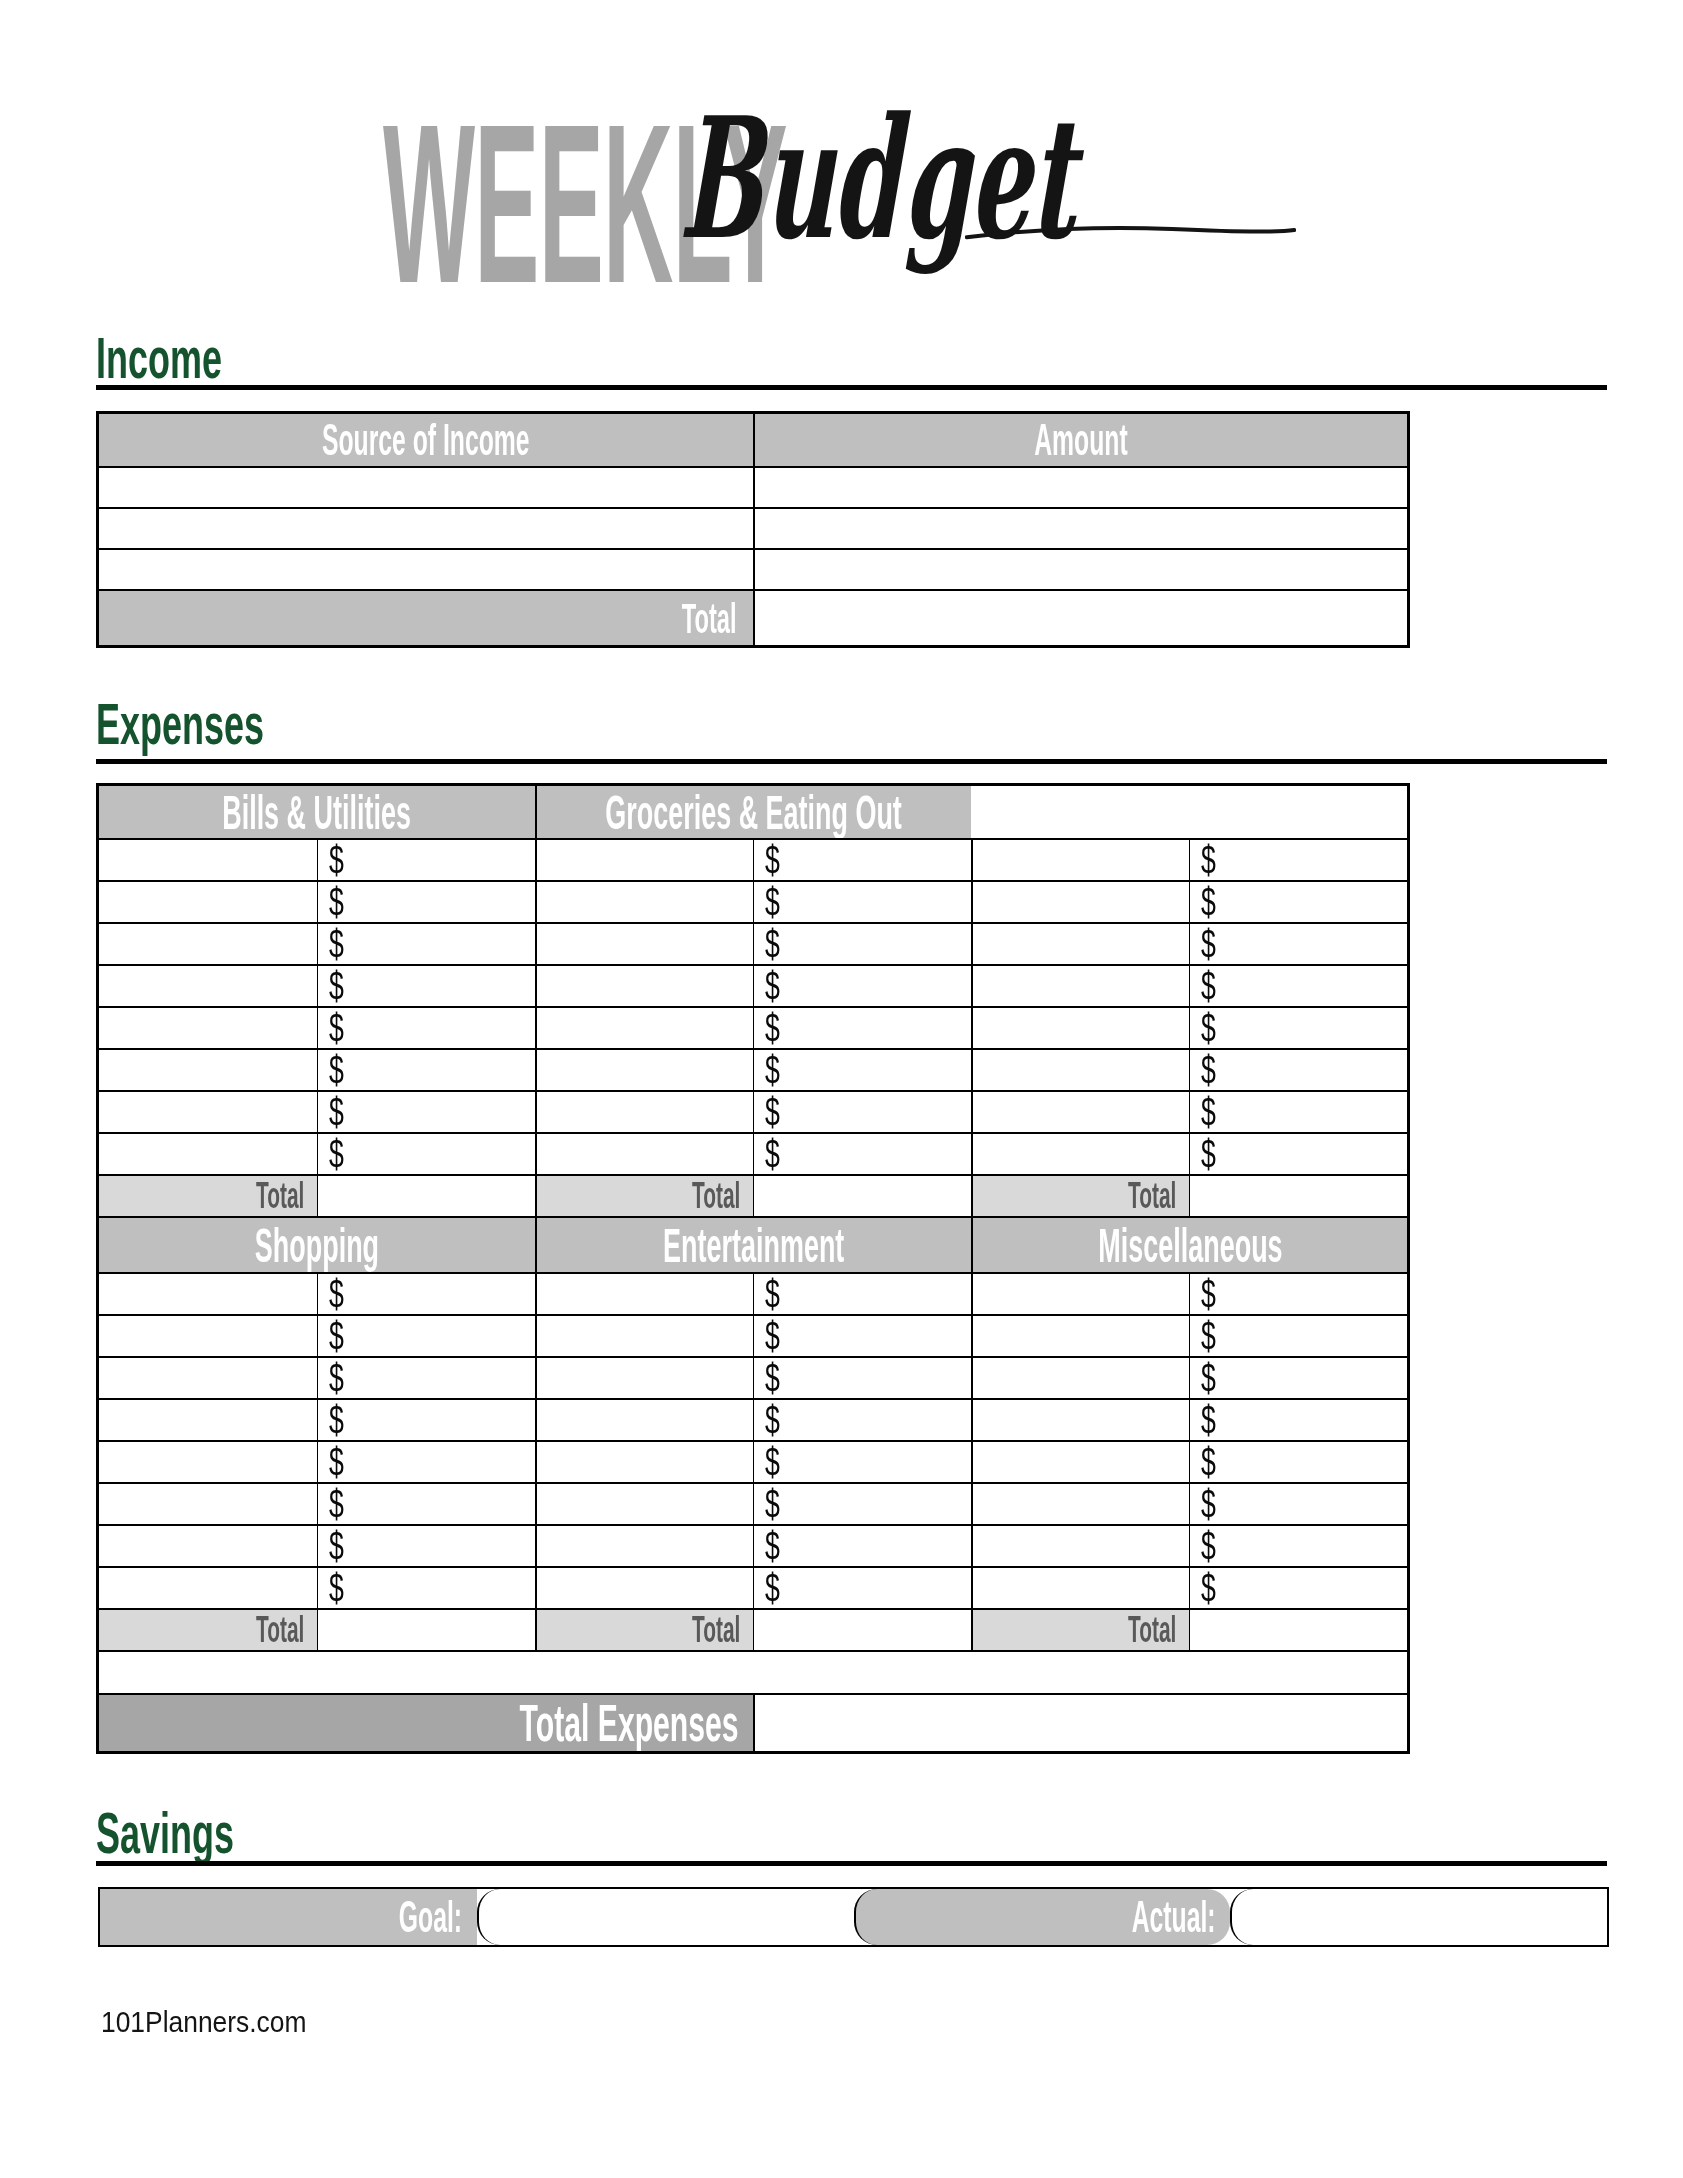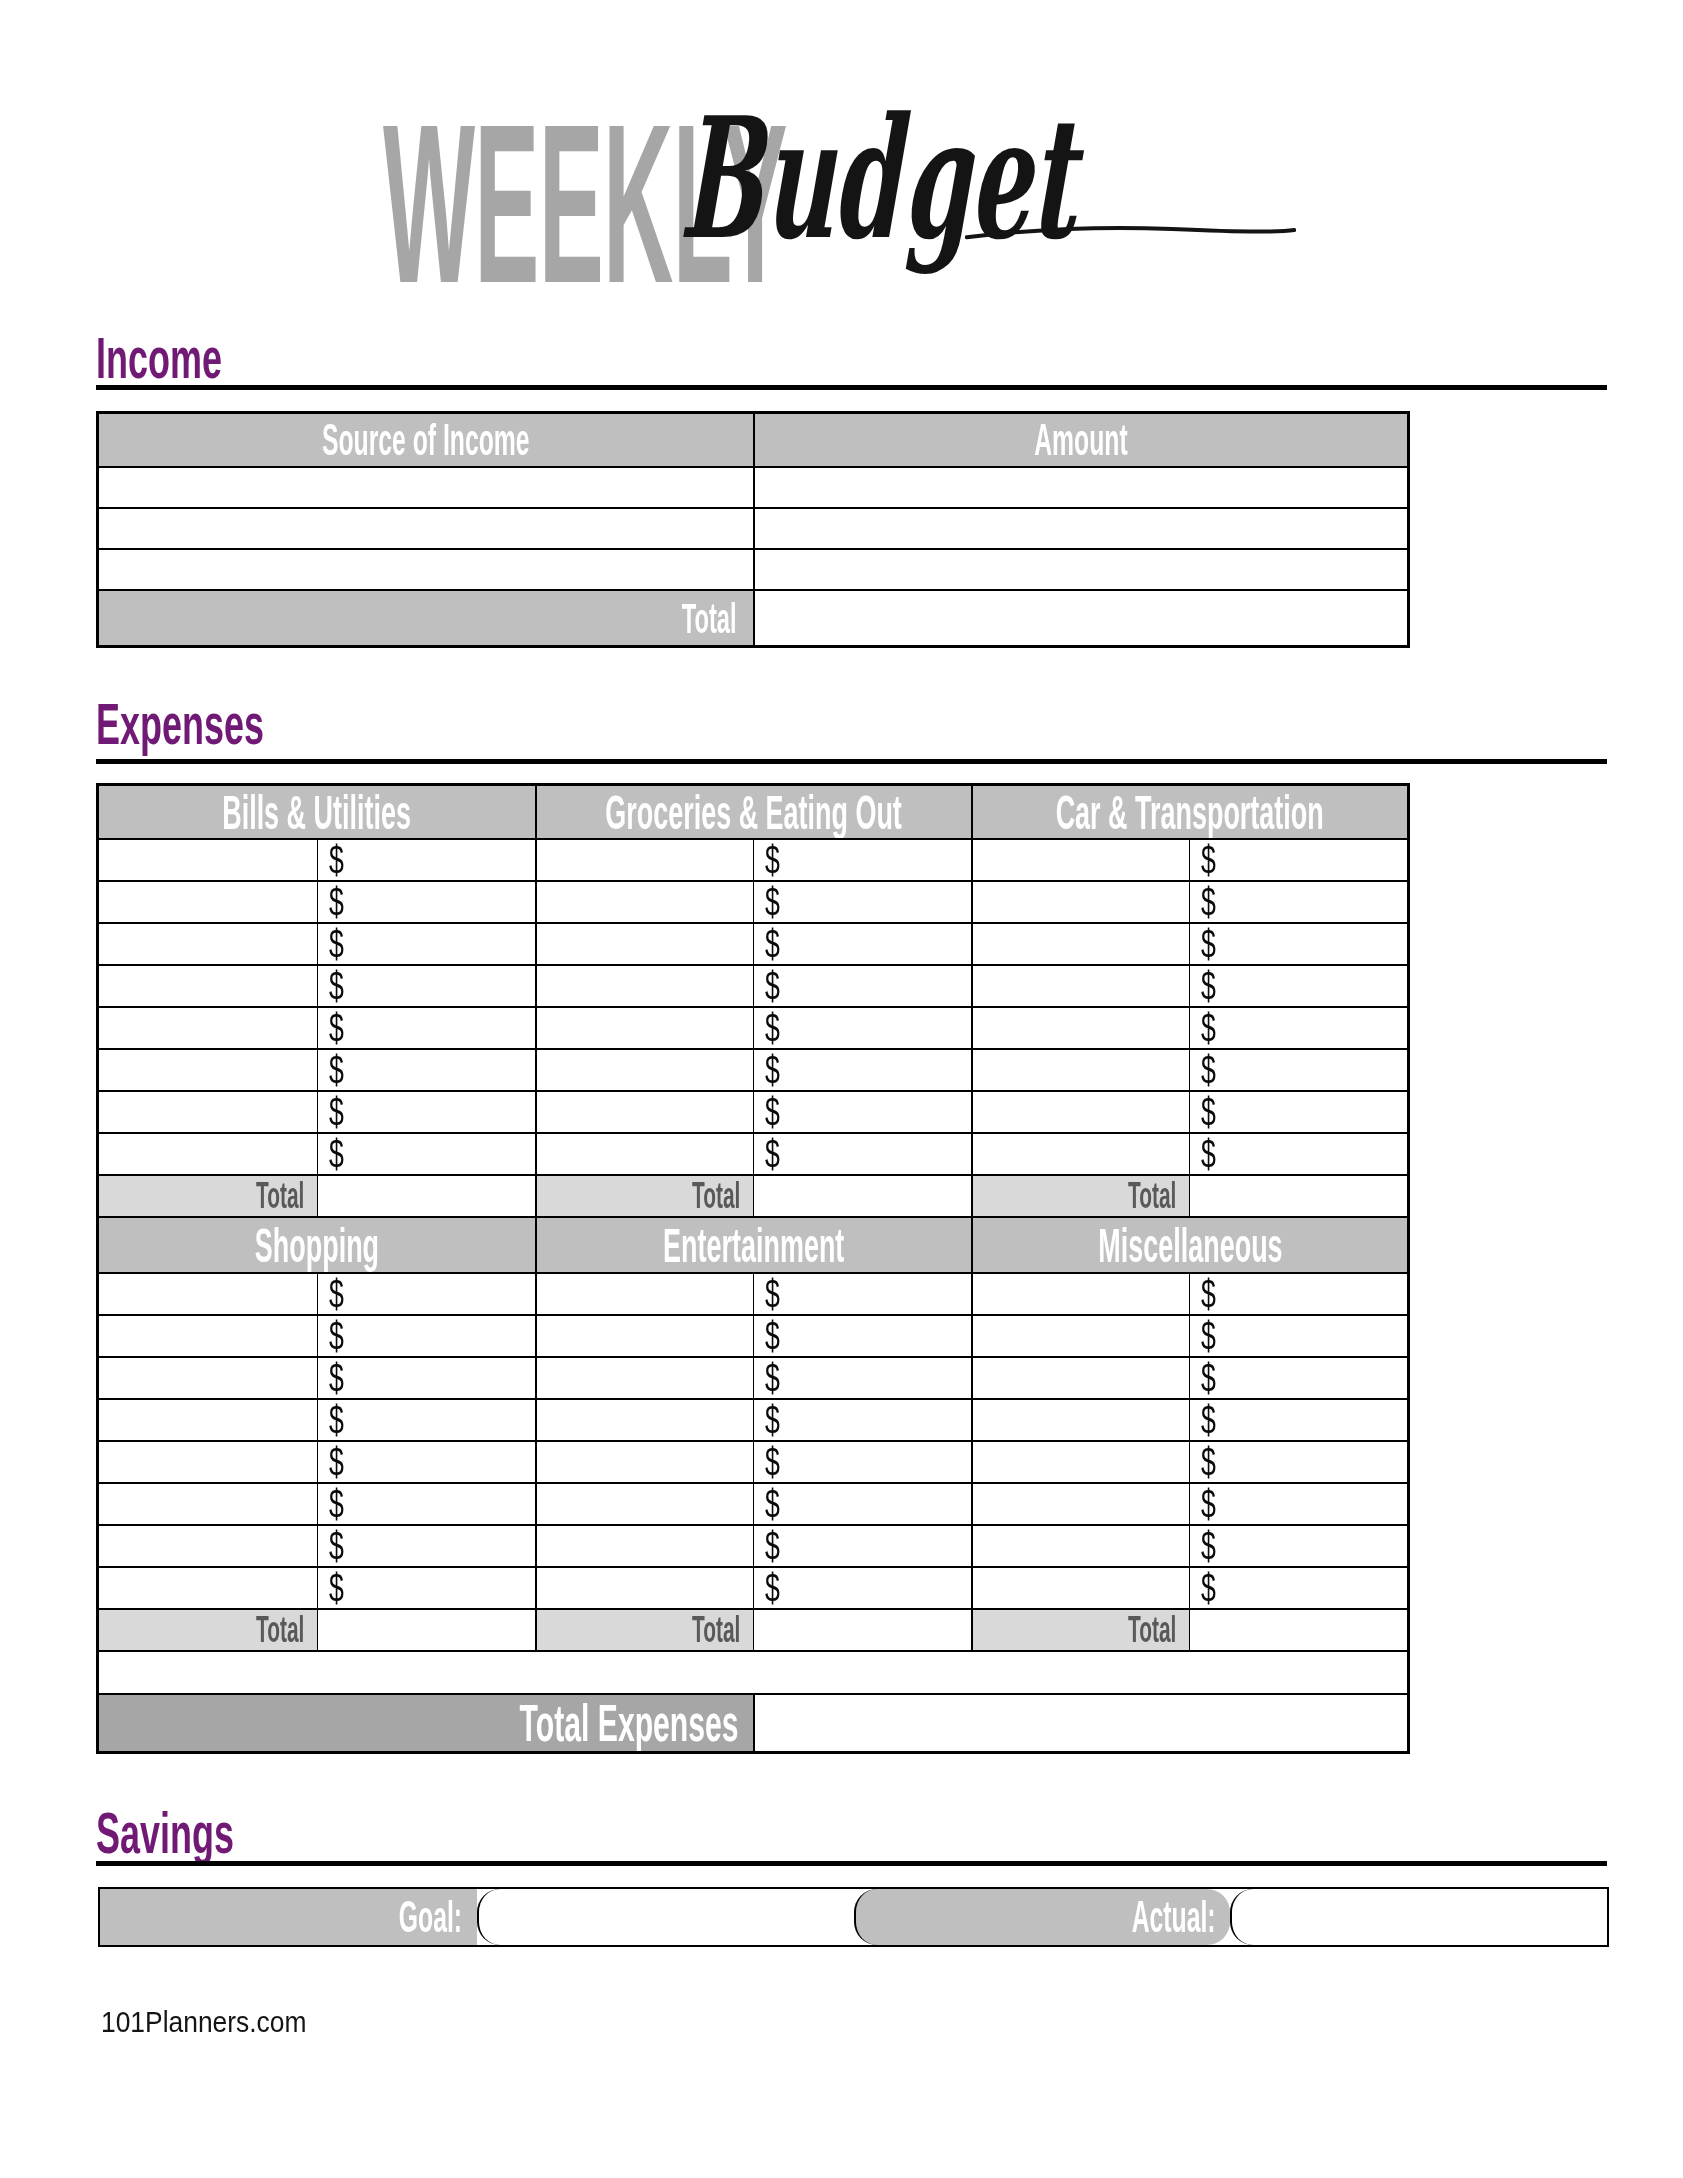--- a/index.html
+++ b/index.html
@@ -11,21 +11,21 @@
 
   
   .title-weekly{left:383px;top:90px;font-size:227px;line-height:1;font-weight:bold;color:#a6a6a6;letter-spacing:-1.8px;}
   .title-weekly span{--sx:.43;}
   .title-budget{left:684px;top:95px;font-size:167px;line-height:1;color:#141414;
                 font-family:"DejaVu Serif",serif;font-style:italic;font-weight:bold;}
   .title-budget span{display:inline-block;transform:scaleX(.58) skewX(-6deg);transform-origin:left bottom;white-space:nowrap;}
   .title-swoosh{left:965px;top:221px;width:331px;height:23.4px;}
 
   
-  .sec-heading{font-size:58px;line-height:1;font-weight:bold;color:#701a75;}
+  .sec-heading{font-size:58px;line-height:1;font-weight:bold;color:#14532d;}
   .sec-heading span{--sx:.62;}
   .h-income{left:96px;top:329px;}
   .h-expenses{left:96px;top:695px;}
   .h-savings{left:96px;top:1804px;}
   .rule{height:4.5px;background:#000;}
   .rule1{left:96px;top:385px;width:1511px;}
   .rule2{left:96px;top:759px;width:1511px;}
   .rule3{left:96px;top:1861px;width:1511px;}
 
   
@@ -126,23 +126,20 @@
 
 <div class="abs exp-table">
 
   <div class="exp-header">
     <div class="cell">
         <span class="hdr-text sq-c">Bills &amp; Utilities</span>
       </div>
     <div class="cell">
         <span class="hdr-text sq-c">Groceries &amp; Eating Out</span>
       </div>
-    <div class="cell">
-        <span class="hdr-text sq-c">Car &amp; Transportation</span>
-      </div>
   </div>
 
   <div>
       <div class="exp-row">
         <div class="cell c1"></div>
         <div class="cell exp-amount-cell c2">
           <span class="dollar sq-l">$</span>
         </div>
         <div class="cell c3"></div>
         <div class="cell exp-amount-cell c4">

